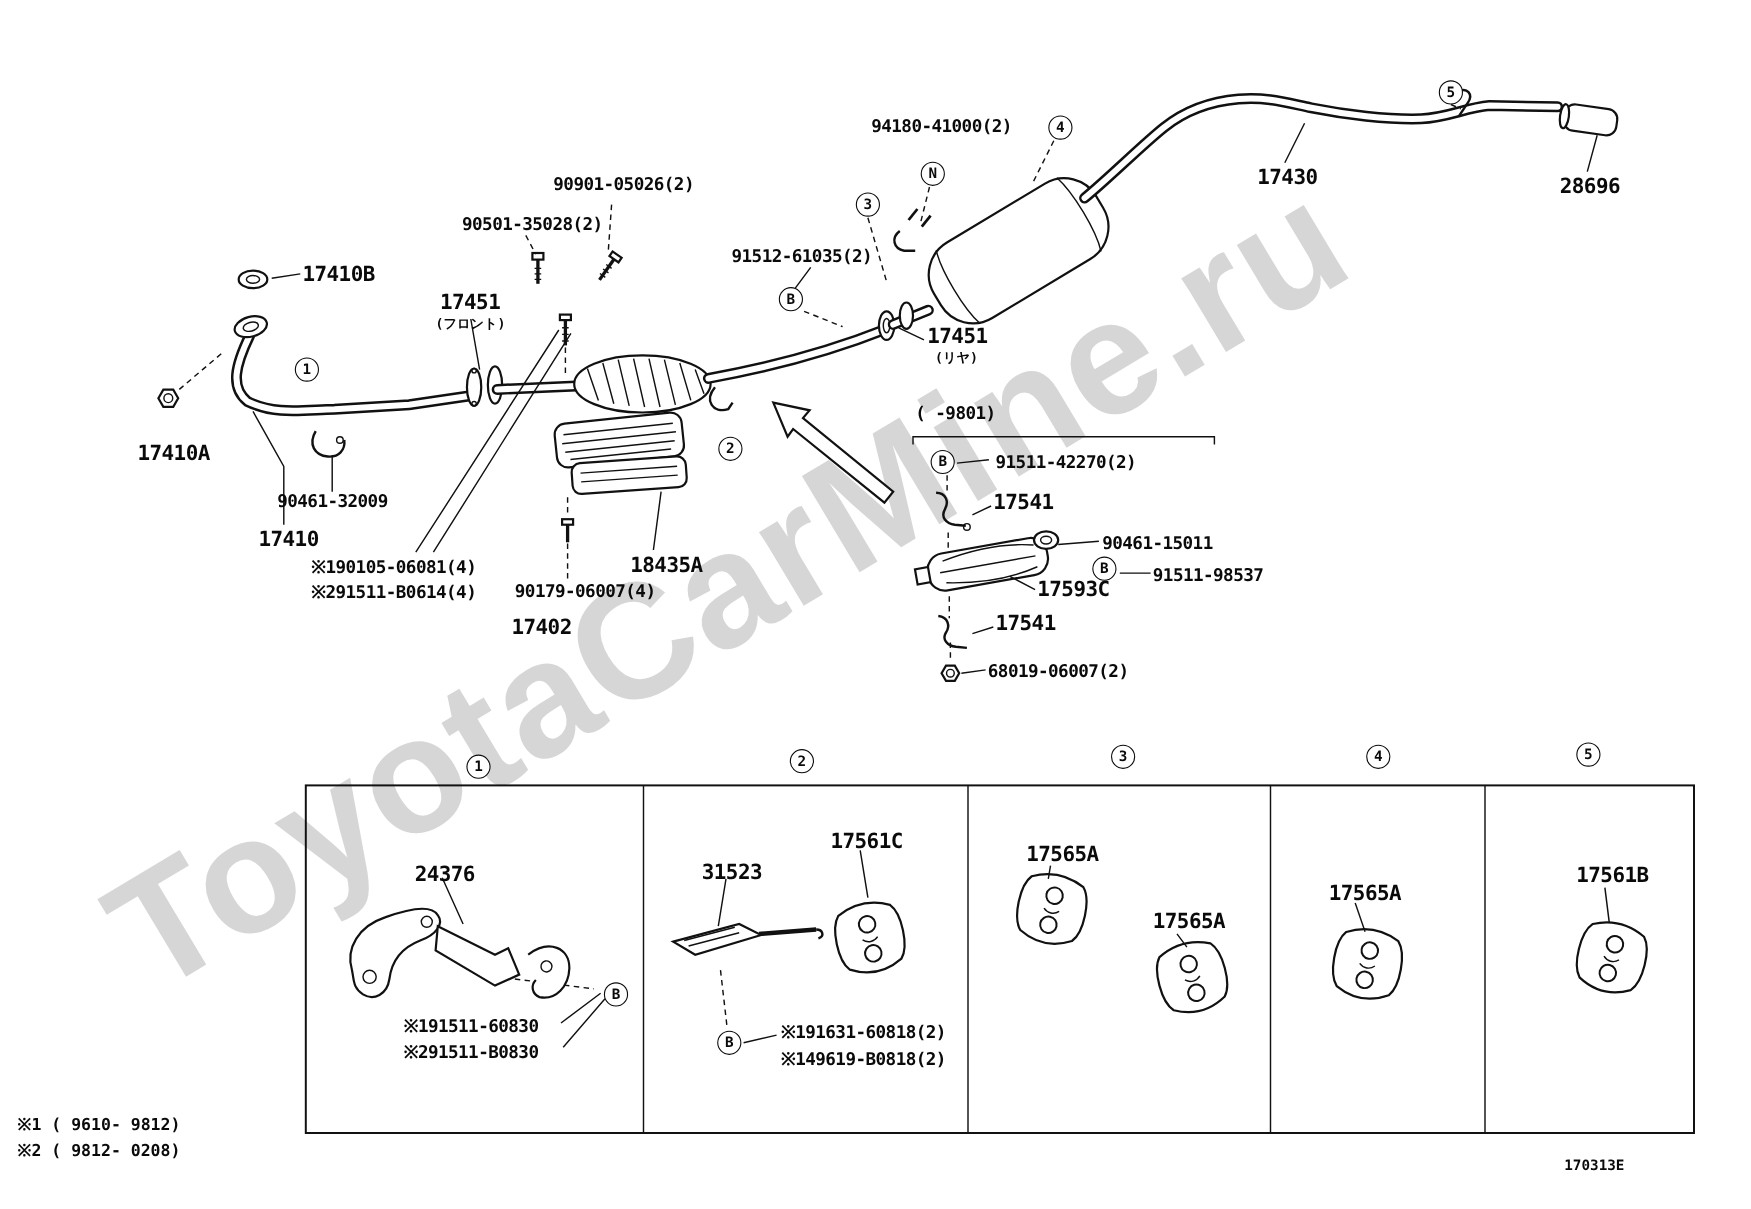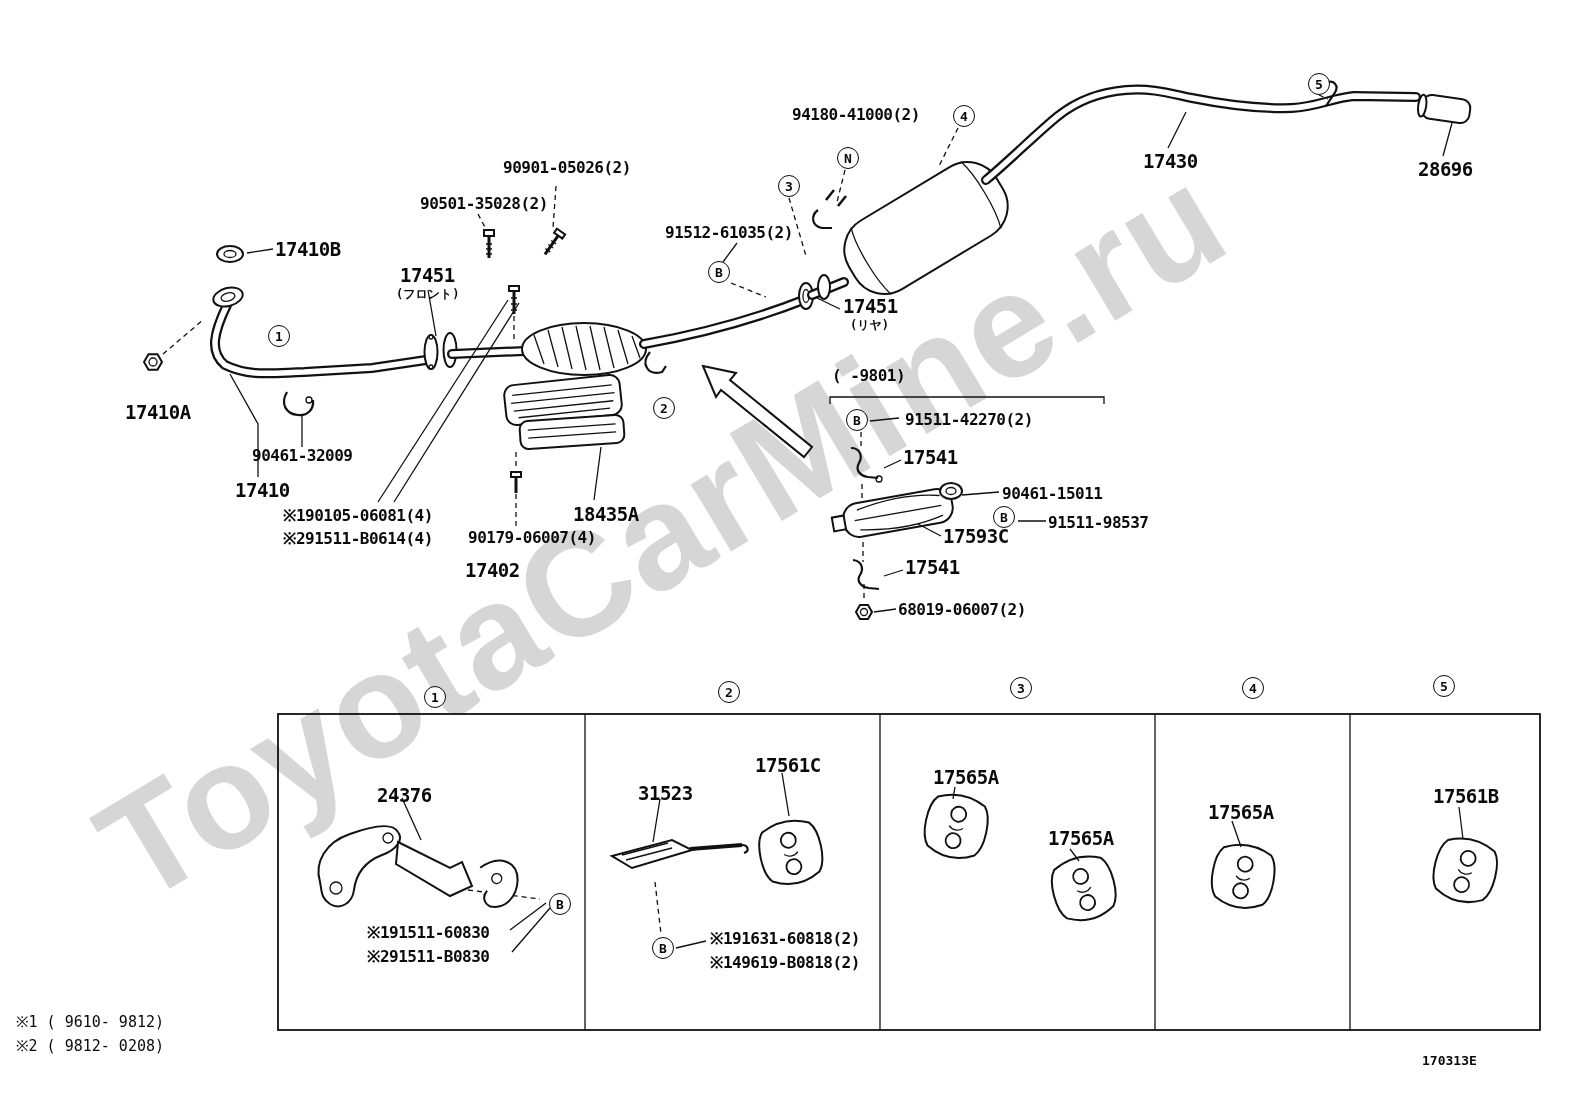--- a/index.html
+++ b/index.html
@@ -10,21 +10,21 @@
              font-size:148px;font-weight:bold;color:rgba(135,135,135,0.34);
              transform:rotate(-31deg);transform-origin:0 0;white-space:nowrap;
              letter-spacing:2px;pointer-events:none}
   svg.art{position:absolute;left:0;top:0}
   .lbl{position:absolute;font-size:16px;font-weight:bold;white-space:nowrap;letter-spacing:-0.5px}
   .lg{font-size:19px}
   .sm{font-size:12px;letter-spacing:0}
   .cnum{position:absolute;width:22px;height:22px;border:1.7px solid #0a0a0a;border-radius:50%;
         background:#fff;display:flex;align-items:center;justify-content:center;
         font-size:13px;font-weight:bold;box-sizing:border-box}
-  .fnote{position:absolute;font-size:15px;font-weight:normal;white-space:nowrap}
+  .fnote{position:absolute;font-size:15px;font-weight:bold;white-space:nowrap}
   .code{position:absolute;font-size:13px;font-weight:bold}
   .part{fill:#fff;stroke:#111;stroke-width:2}
   .thin{fill:none;stroke:#111;stroke-width:1.3}
   .thin2{fill:none;stroke:#111;stroke-width:2.2}
   .dash{fill:none;stroke:#111;stroke-width:1.3;stroke-dasharray:5 4}
   .pipeO{fill:none;stroke:#111;stroke-width:10;stroke-linecap:round}
   .pipeI{fill:none;stroke:#fff;stroke-width:5.5;stroke-linecap:round}
 </style>
 </head>
 <body>

